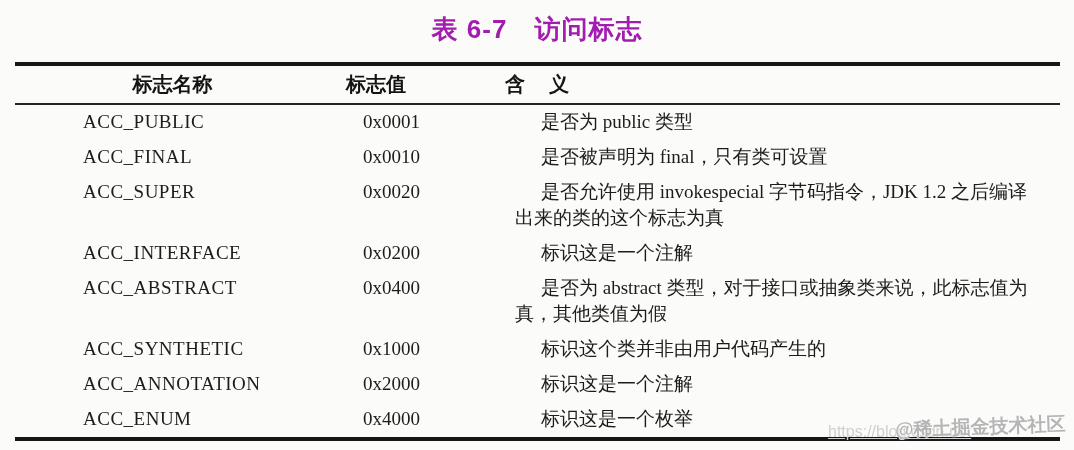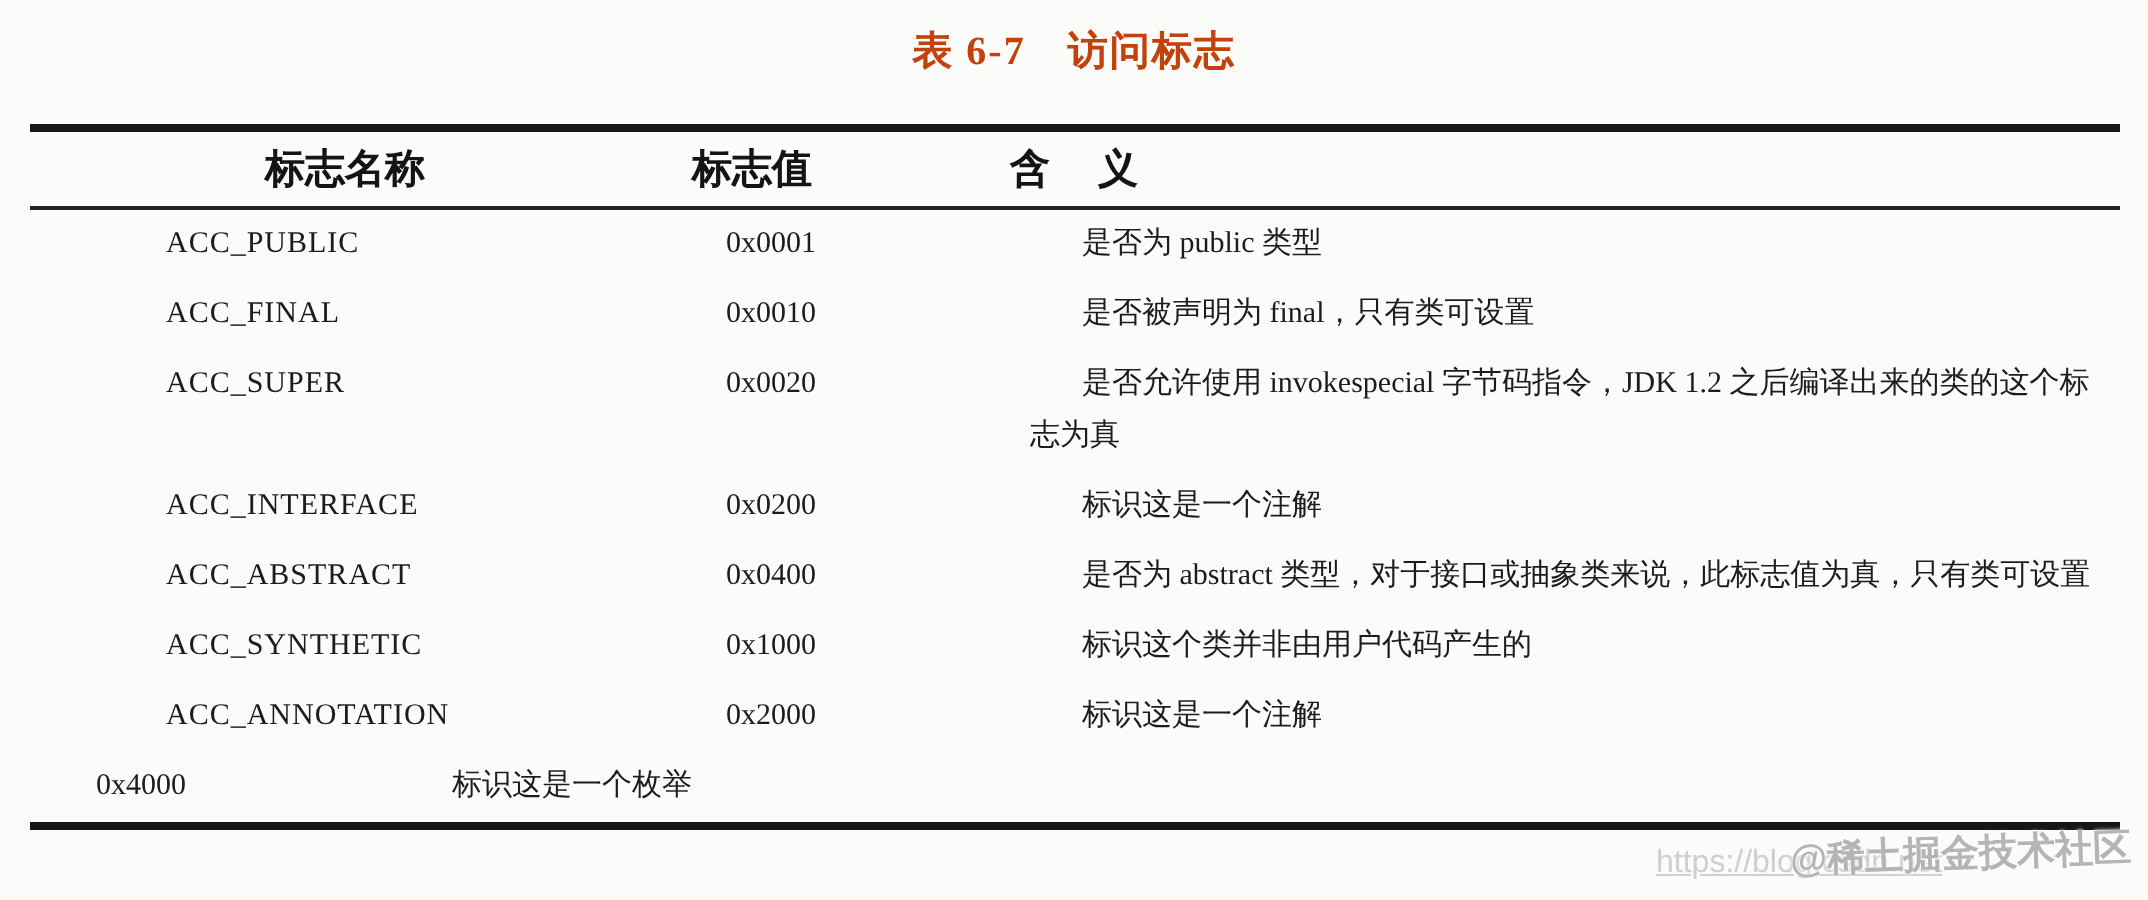--- a/index.html
+++ b/index.html
@@ -15,25 +15,25 @@
     overflow: hidden;
     font-family: "Liberation Serif", serif;
     color: #1c1c1c;
   }
   .doc-title {
     position: absolute;
     top: 12px;
     left: 0;
     width: 100%;
     text-align: center;
-    font-family: Liberation Serif, serif;
+    font-family: Liberation Sans, sans-serif;
     font-weight: bold;
-    font-size: 20px;
+    font-size: 26px;
     letter-spacing: 1px;
-    color: #c2410c;
+    color: #a21caf;
   }
   .table-wrap {
     position: absolute;
     left: 15px;
     right: 14px;
     top: 62px;
     border-top: 4px solid #161616;
     border-bottom: 4px solid #161616;
     box-sizing: border-box;
   }
@@ -50,21 +50,21 @@
   .col-name  { width: 315px; box-sizing: border-box; }
   .col-value { width: 175px; box-sizing: border-box; }
   .col-meaning { flex: 1; box-sizing: border-box; }
   .thead .col-name { text-align: center; }
   .thead .col-value { padding-left: 16px; }
   .thead .col-meaning { text-align: left; letter-spacing: 2px; }
   .trow {
     display: flex;
     align-items: flex-start;
     padding: 4px 0 5px 0;
-    font-size: 15px;
+    font-size: 19px;
     line-height: 26px;
   }
   .trow .col-name {
     padding-left: 68px;
     letter-spacing: 0.5px;
     white-space: nowrap;
   }
   .trow .col-value {
     padding-left: 33px;
     white-space: nowrap;
@@ -135,36 +135,37 @@
 
   <div class="trow">
     <div class="col-name">ACC_INTERFACE</div>
     <div class="col-value">0x0200</div>
     <div class="col-meaning">标识这是一个注解</div>
   </div>
 
   <div class="trow">
     <div class="col-name">ACC_ABSTRACT</div>
     <div class="col-value">0x0400</div>
-    <div class="col-meaning">是否为 abstract 类型，对于接口或抽象类来说，此标志值为真，只有类可设置</div>
+    <div class="col-meaning">是否为 abstract 类型，对于接口或抽象类来说，此标志值为真，其他类值为假</div>
   </div>
 
   <div class="trow">
     <div class="col-name">ACC_SYNTHETIC</div>
     <div class="col-value">0x1000</div>
     <div class="col-meaning">标识这个类并非由用户代码产生的</div>
   </div>
 
   <div class="trow">
     <div class="col-name">ACC_ANNOTATION</div>
     <div class="col-value">0x2000</div>
     <div class="col-meaning">标识这是一个注解</div>
   </div>
 
   <div class="trow">
+    <div class="col-name">ACC_ENUM</div>
     <div class="col-value">0x4000</div>
     <div class="col-meaning">标识这是一个枚举</div>
   </div>
 </div>
 
   </div>
 
   <div class="wm-url">https://blog.csdn.net</div>
 
   <div class="wm-brand">@稀土掘金技术社区</div>

